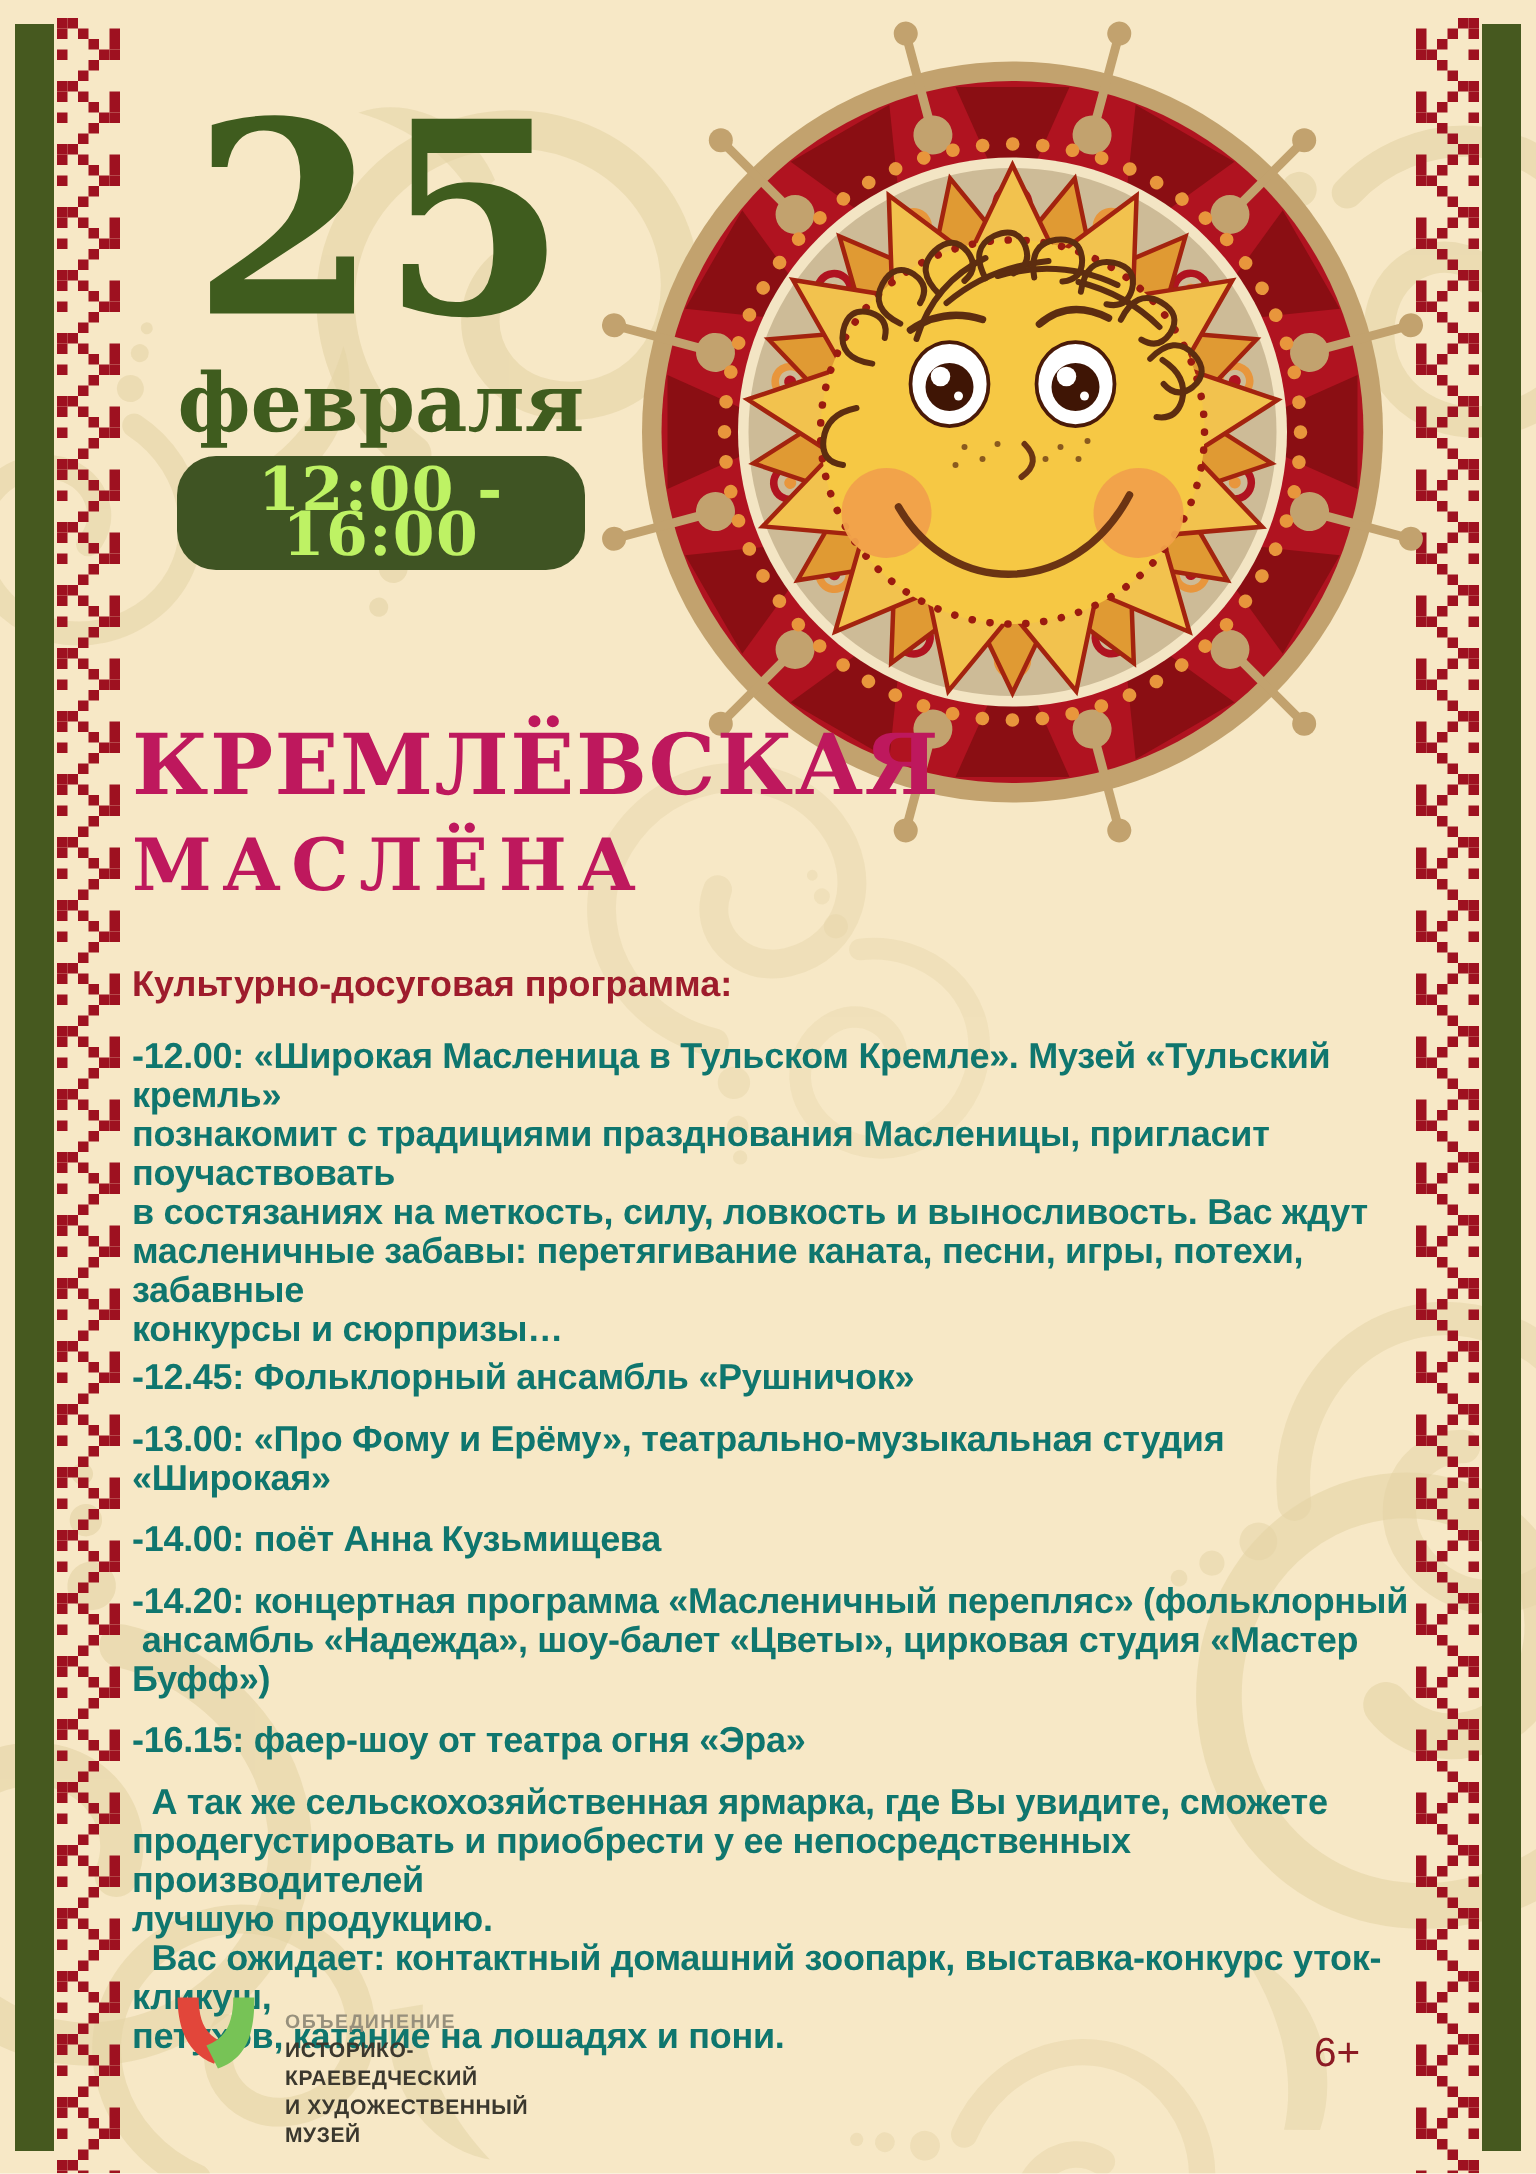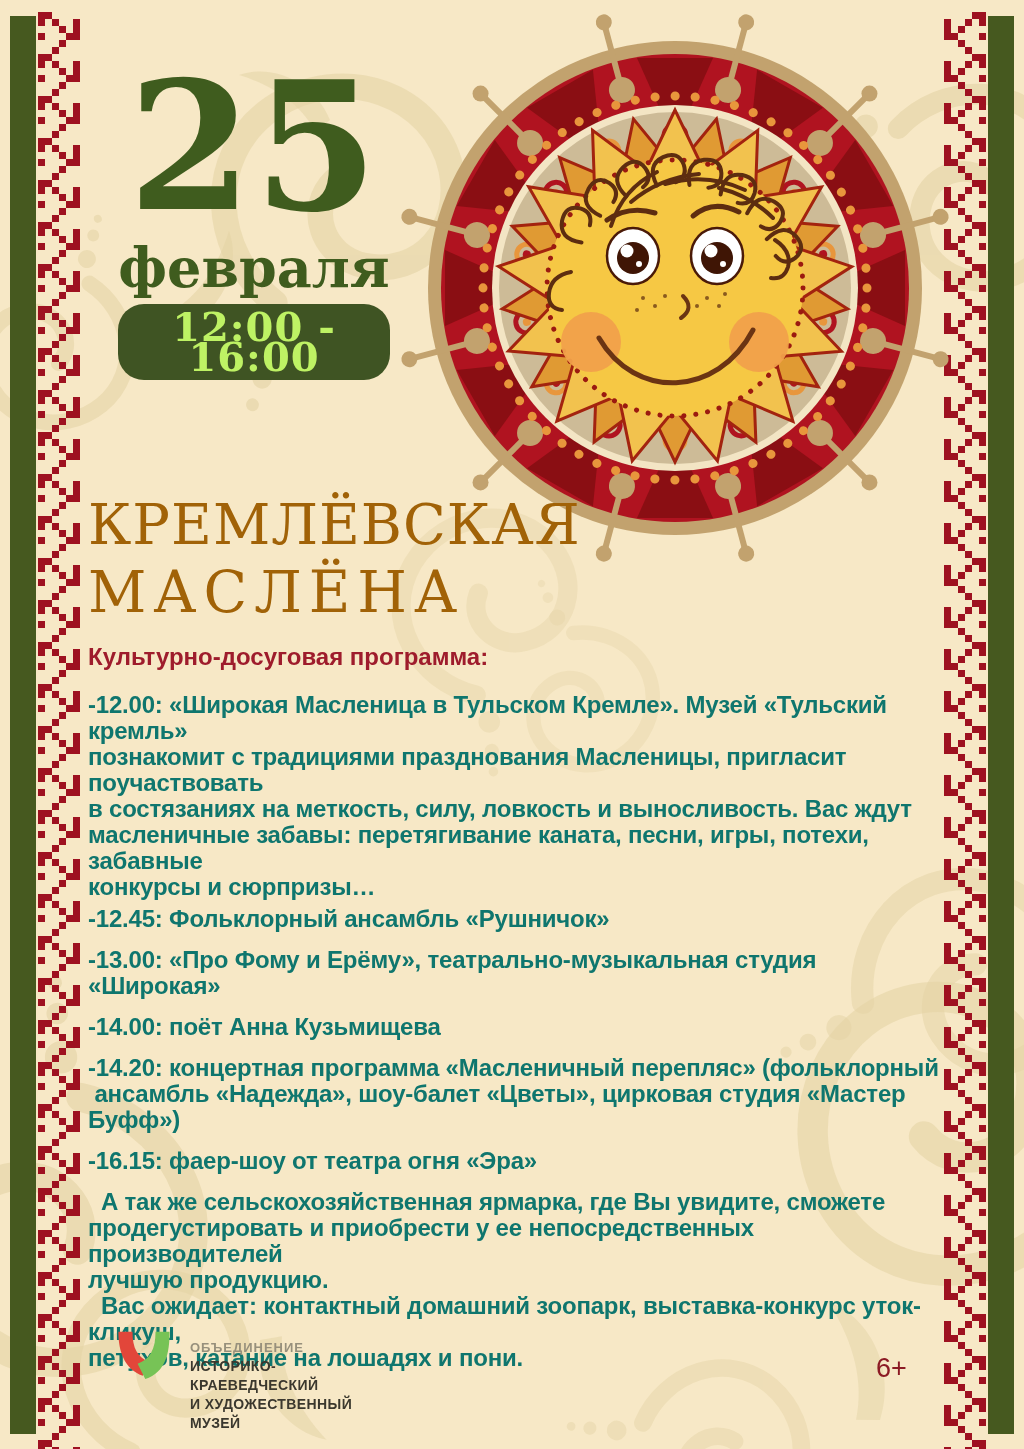--- a/index.html
+++ b/index.html
@@ -17,23 +17,23 @@
   .orn.right{left:944px;transform:scaleX(-1);}
   .sun{position:absolute;left:375px;top:-12px;width:600px;height:600px;z-index:1;}
   .content{position:absolute;left:0;top:0;width:852px;height:1449px;z-index:2;}
 
   .date-block{position:absolute;left:118px;top:62px;width:272px;text-align:center;color:#3f5c1e;font-family:"DejaVu Serif",serif;}
   .date-day{font-size:178px;line-height:170px;font-weight:bold;letter-spacing:2px;}
   .date-month{font-size:54px;line-height:56px;font-weight:bold;margin-top:8px;}
   .time-badge{display:inline-block;margin-top:8px;background:#3f5423;color:#bef264;
     font-size:40px;font-weight:bold;line-height:30px;padding:8px 18px;border-radius:26px;letter-spacing:1px;}
 
-  .title-block{position:absolute;left:88px;top:495px;color:#a16207;font-family:"DejaVu Serif",serif;font-weight:normal;}
+  .title-block{position:absolute;left:88px;top:480px;color:#be185d;font-family:"DejaVu Serif",serif;font-weight:bold;}
   .title-line1{font-size:56px;line-height:60px;letter-spacing:1px;}
-  .title-line2{font-size:57px;line-height:74px;letter-spacing:7px;}
+  .title-line2{font-size:48px;line-height:74px;letter-spacing:7px;}
   .subtitle{position:absolute;left:88px;top:643px;color:#9e1c2c;font-size:24px;font-weight:bold;}
 
   .program{position:absolute;left:88px;top:692px;width:862px;color:#0f766e;font-weight:bold;
     font-size:24px;line-height:26px;letter-spacing:-0.2px;}
   .pre{white-space:pre-wrap;}
   .prog{margin:0 0 15px 0;}
   .prog.intro{margin-bottom:6px;}
   .prog.closing{margin-top:14px;margin-bottom:0;}
 
   .footer{position:absolute;left:0;top:1324px;width:1024px;height:120px;}

